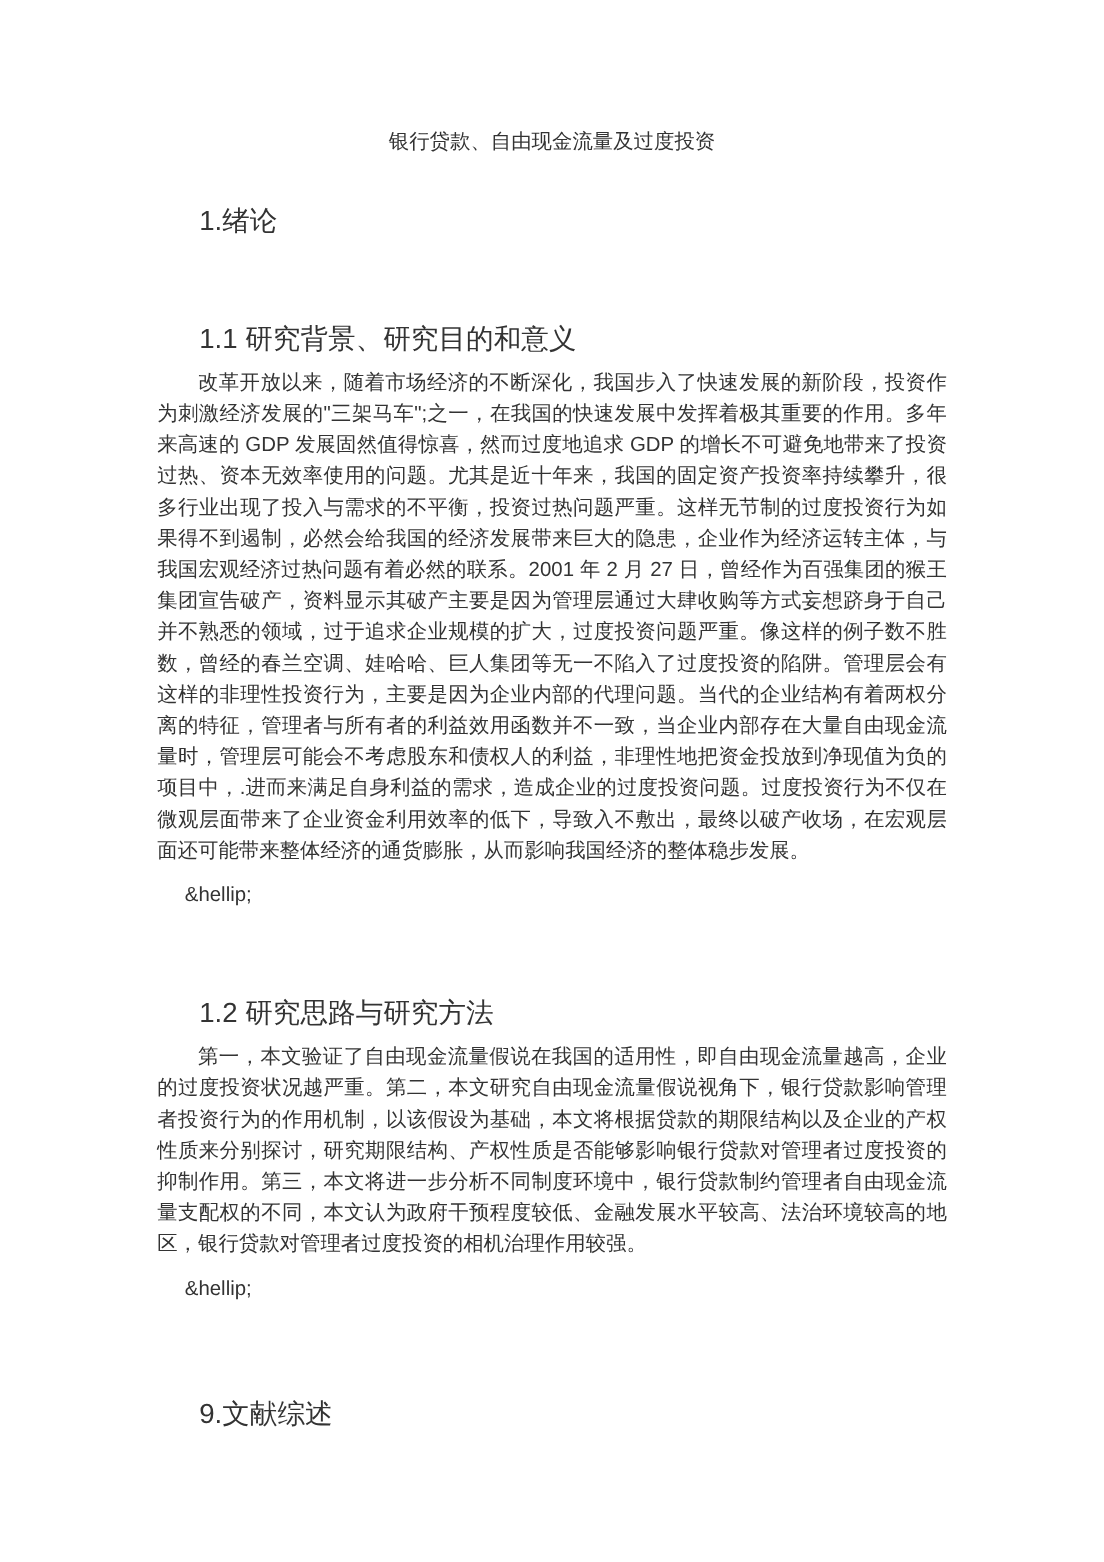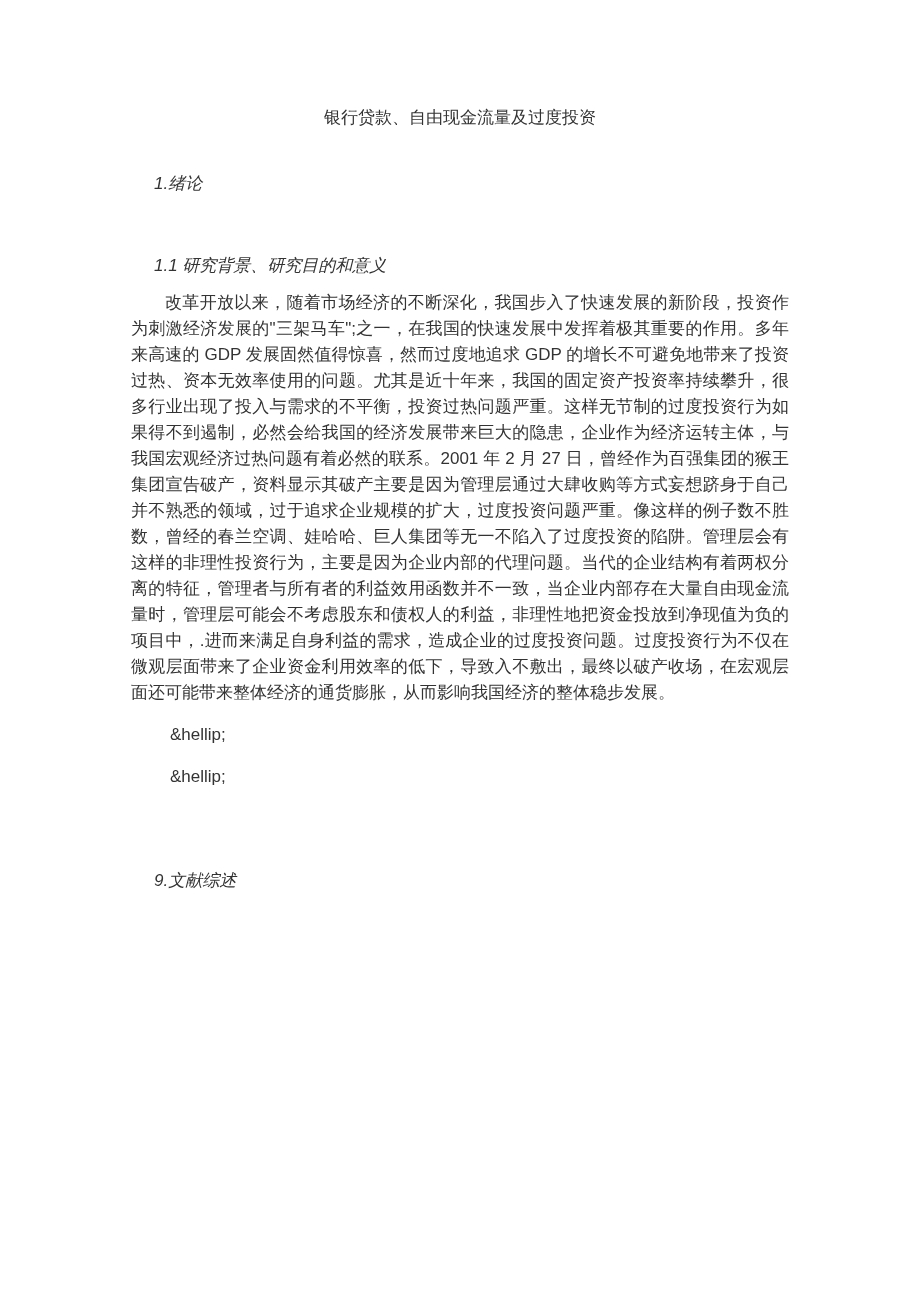--- a/index.html
+++ b/index.html
@@ -20,59 +20,60 @@
     background: #ffffff;
   }
   .doc-title {
     font-size: 17px;
     font-weight: normal;
     text-align: center;
     line-height: 26px;
     margin: 0;
   }
   .heading {
-    font-size: 17px;
+    font-size: 23px;
     font-weight: normal;
     line-height: 26px;
     margin: 0;
     text-indent: 2em;
-    font-style: italic;
   }
   .h-chapter1 { margin-top: 40px; }
-  .h-section  { margin-top: 56px; }
+  .h-section  { margin-top: 72px; }
   .h-chapter2 { margin-top: 78px; }
   .body-para {
     font-size: 17px;
     line-height: 26px;
     margin: 11px;
     text-align: justify;
     text-indent: 2em;
     word-break: break-all;
   }
   .ellipsis-line {
     font-size: 17px;
     line-height: 26px;
-    margin: 16px;
+    margin: 0;
     text-indent: 2em;
   }
 </style>
 </head>
 <body>
 
 <div class="page">
 
   <h1 class="doc-title">银行贷款、自由现金流量及过度投资</h1>
 
   <p class="heading h-chapter1">1.绪论</p>
 
   <p class="heading h-section">1.1 研究背景、研究目的和意义</p>
 
   <p class="body-para">改革开放以来，随着市场经济的不断深化，我国步入了快速发展的新阶段，投资作为刺激经济发展的"三架马车";之一，在我国的快速发展中发挥着极其重要的作用。多年来高速的 GDP 发展固然值得惊喜，然而过度地追求 GDP 的增长不可避免地带来了投资过热、资本无效率使用的问题。尤其是近十年来，我国的固定资产投资率持续攀升，很多行业出现了投入与需求的不平衡，投资过热问题严重。这样无节制的过度投资行为如果得不到遏制，必然会给我国的经济发展带来巨大的隐患，企业作为经济运转主体，与我国宏观经济过热问题有着必然的联系。2001 年 2 月 27 日，曾经作为百强集团的猴王集团宣告破产，资料显示其破产主要是因为管理层通过大肆收购等方式妄想跻身于自己并不熟悉的领域，过于追求企业规模的扩大，过度投资问题严重。像这样的例子数不胜数，曾经的春兰空调、娃哈哈、巨人集团等无一不陷入了过度投资的陷阱。管理层会有这样的非理性投资行为，主要是因为企业内部的代理问题。当代的企业结构有着两权分离的特征，管理者与所有者的利益效用函数并不一致，当企业内部存在大量自由现金流量时，管理层可能会不考虑股东和债权人的利益，非理性地把资金投放到净现值为负的项目中，.进而来满足自身利益的需求，造成企业的过度投资问题。过度投资行为不仅在微观层面带来了企业资金利用效率的低下，导致入不敷出，最终以破产收场，在宏观层面还可能带来整体经济的通货膨胀，从而影响我国经济的整体稳步发展。</p>
 
   <p class="ellipsis-line">&amp;hellip;</p>
 
+  <p class="heading h-section">1.2 研究思路与研究方法</p>
 
+  <p class="body-para">第一，本文验证了自由现金流量假说在我国的适用性，即自由现金流量越高，企业的过度投资状况越严重。第二，本文研究自由现金流量假说视角下，银行贷款影响管理者投资行为的作用机制，以该假设为基础，本文将根据贷款的期限结构以及企业的产权性质来分别探讨，研究期限结构、产权性质是否能够影响银行贷款对管理者过度投资的抑制作用。第三，本文将进一步分析不同制度环境中，银行贷款制约管理者自由现金流量支配权的不同，本文认为政府干预程度较低、金融发展水平较高、法治环境较高的地区，银行贷款对管理者过度投资的相机治理作用较强。</p>
 
   <p class="ellipsis-line">&amp;hellip;</p>
 
   <p class="heading h-chapter2">9.文献综述</p>
 
 </div>
 
 </body></html>

